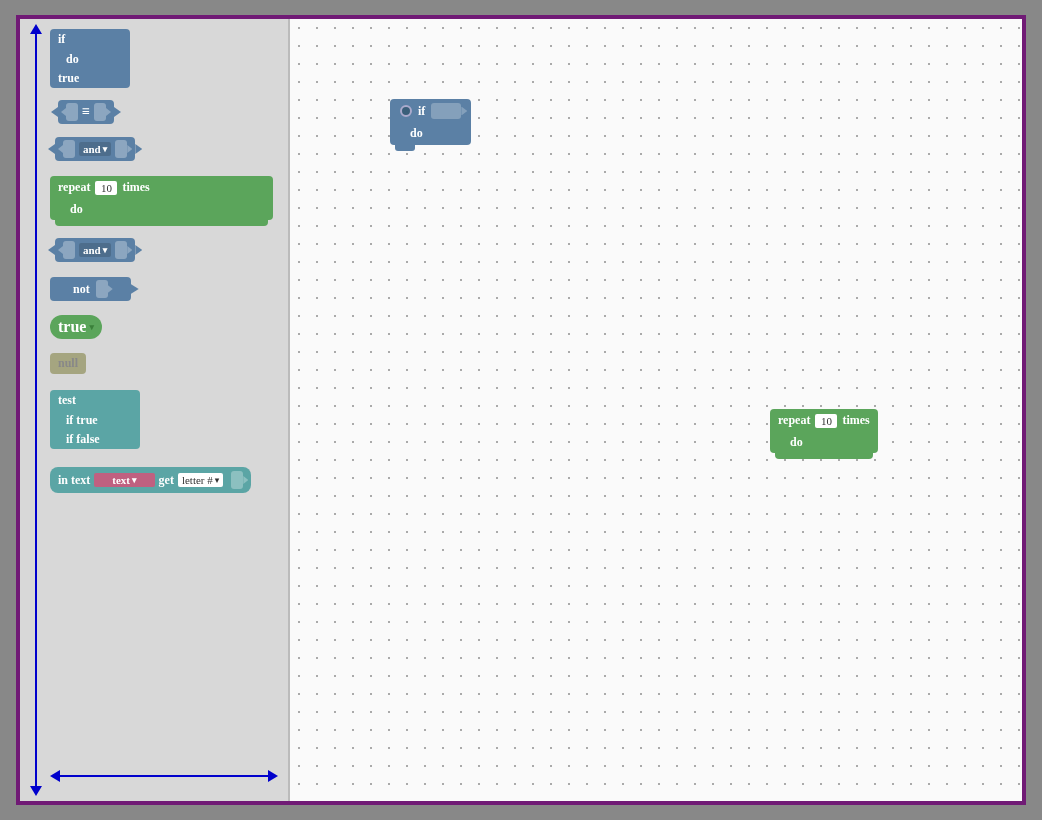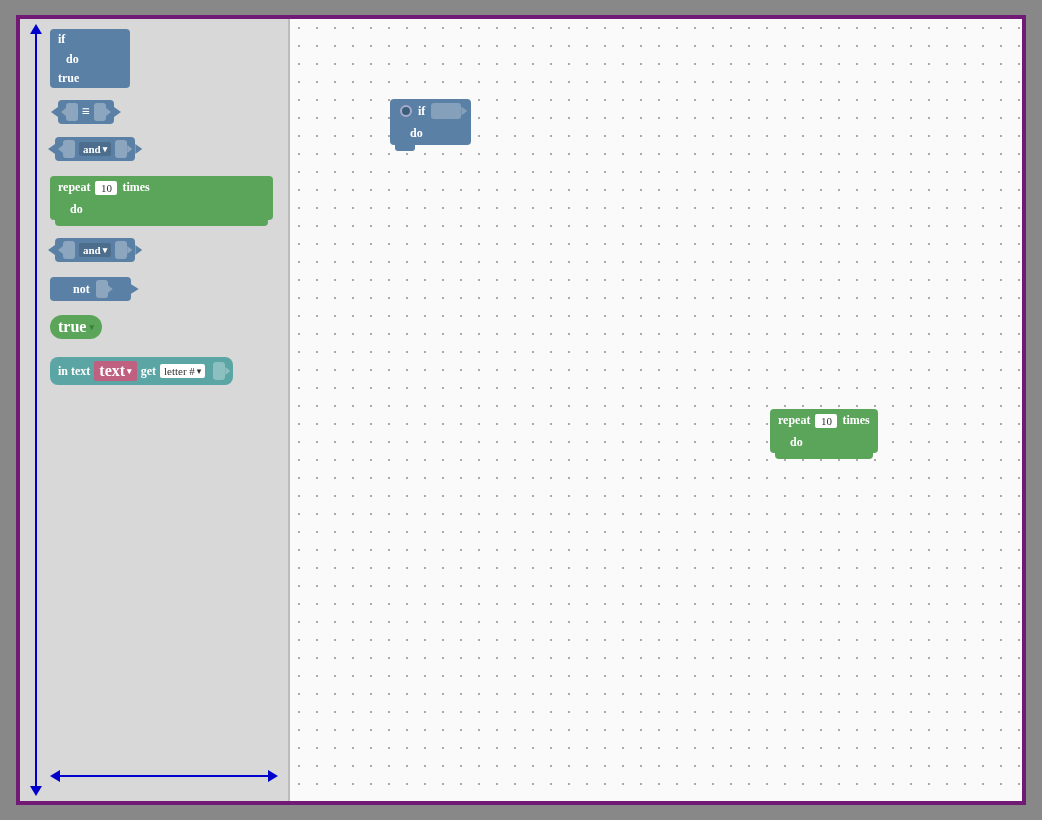--- a/index.html
+++ b/index.html
@@ -244,22 +244,22 @@
       padding: 4px 8px;
       font-size: 12px;
       font-weight: bold;
       color: white;
       gap: 4px;
     }
     .text-input-pink {
       background: #c06080;
       color: white;
       border-radius: 2px;
-      padding: 1px 5px;
-      font-size: 16px;
+      padding: 1px 18px;
+      font-size: 11px;
       display: inline-flex;
       align-items: center;
       gap: 2px;
     }
     .text-input-pink::after {
       content: '▾';
       font-size: 9px;
     }
 
     
@@ -527,21 +527,39 @@
         <div class="white-notch-r" style="margin-left:6px;"></div>
       </div>
     </div>
 
     <div style="margin-top:4px;">
       <div class="true-block">
         <span>true</span>
       </div>
     </div>
 
-
+    <div style="margin-top:4px;">
+      <div class="null-block">
+        <span>null</span>
+      </div>
+    </div>
+
+    <div style="margin-top:6px;">
+      <div class="test-block">
+        <div class="test-row">
+          <span>test</span>
+        </div>
+        <div class="test-if-true">
+          <span>if true</span>
+        </div>
+        <div class="test-if-false">
+          <span>if false</span>
+        </div>
+      </div>
+    </div>
 
     <div style="margin-top:8px;">
       <div class="in-text-block">
         <span>in text</span>
         <span class="text-input-pink">text</span>
         <span>get</span>
         <span class="blk-dropdown">letter #</span>
         <div class="white-notch-r" style="margin-left:4px;"></div>
       </div>
     </div>

